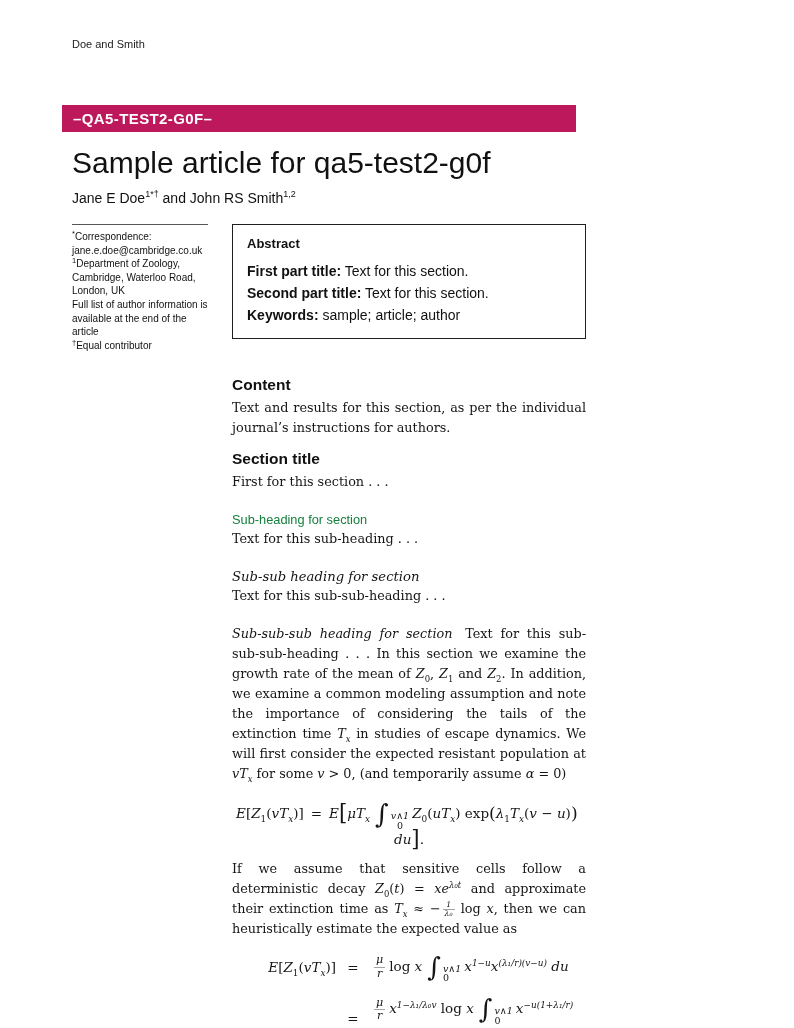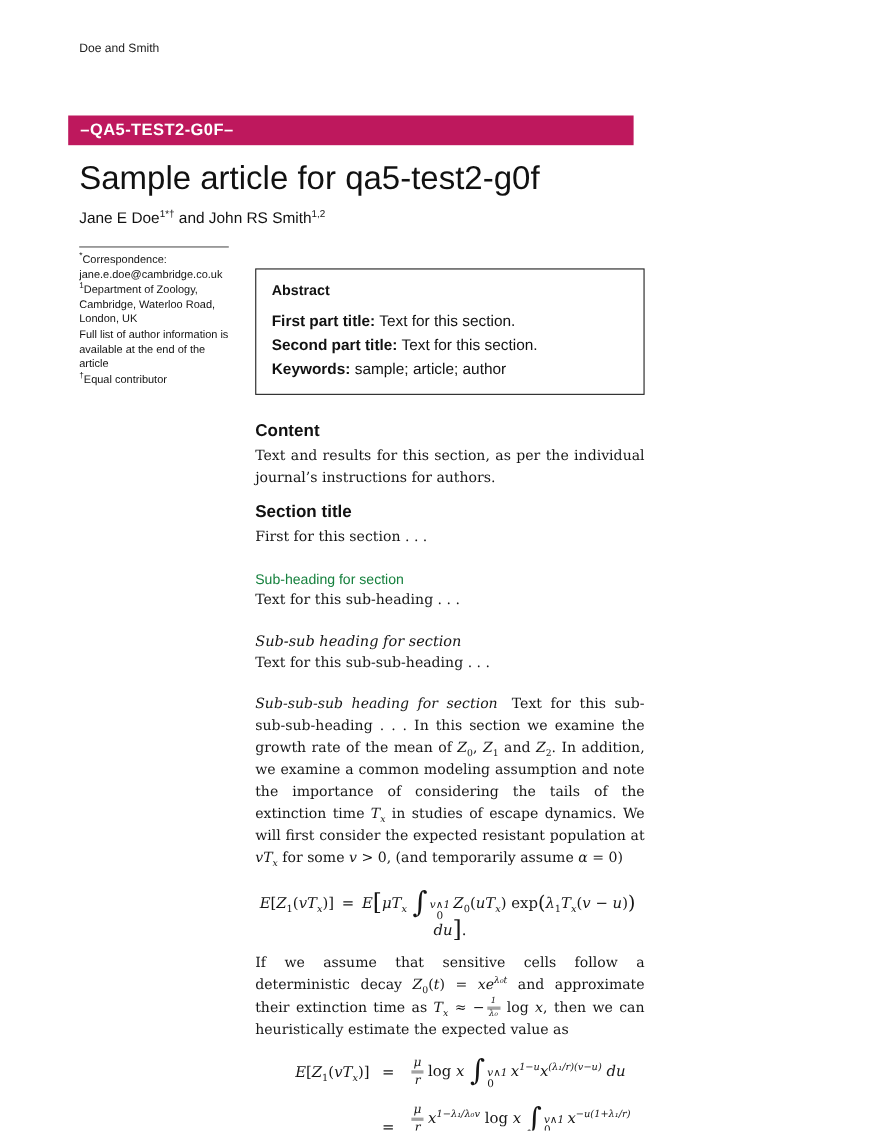--- a/index.html
+++ b/index.html
@@ -28,21 +28,21 @@
   }
   .authors sup { font-size:9px; line-height:0; }
   .two-col { display:flex; margin-top:18px; }
   .sidebar { width:142px; flex:none; margin-right:18px; }
   .sidebar-rule { border-top:1px solid #555; width:136px; margin-bottom:5px; }
   .sb-line {
     font-family:"Liberation Sans","DejaVu Sans",sans-serif;
     font-size:10px; line-height:13.6px; color:#111;
   }
   .sb-line sup { font-size:7.5px; line-height:0; }
-  .main-col { flex:1;margin-top:20px; }
+  .main-col { flex:1; }
   .abstract-box { border:1.5px solid #1f1f1f; padding:11px 14px 12px 14px; }
   .abstract-heading {
     font-family:"Liberation Sans","DejaVu Sans",sans-serif;
     font-size:13px; font-weight:bold; margin-bottom:9px; color:#111;
   }
   .ab-row {
     font-family:Liberation Sans, sans-serif;
     font-size:14px; line-height:22px; color:#111;
   }
   .ab-row b { font-weight:bold; }
@@ -87,21 +87,21 @@
     display:inline-flex; flex-direction:column; justify-content:flex-end;
     height:33px; font-size:9.5px; line-height:1; margin-left:2px; padding:1px 0;
   }
   .mlhi { font-style:italic; }
   .mllo { font-style:normal; }
   .mfrac {
     display:inline-flex; flex-direction:column; vertical-align:middle;
     text-align:center; font-size:82%; line-height:1.15; margin:0 4px;
     font-style:italic;
   }
-  .mfrac .fden { border-top:3px solid #a3a3a3; padding:0 2px; }
+  .mfrac .fden { border-top:1px solid #a3a3a3; padding:0 2px; }
   .mfrac .fnum { padding:0 2px; }
   .mfrac.small { font-size:60%; margin:0 2px; }
 </style>
 </head>
 <body>
 
 <div class="page">
   <div class="running-head">Doe and Smith</div>
 
   <div class="banner" style="background: #be185d; color: rgb(255, 255, 255);">

